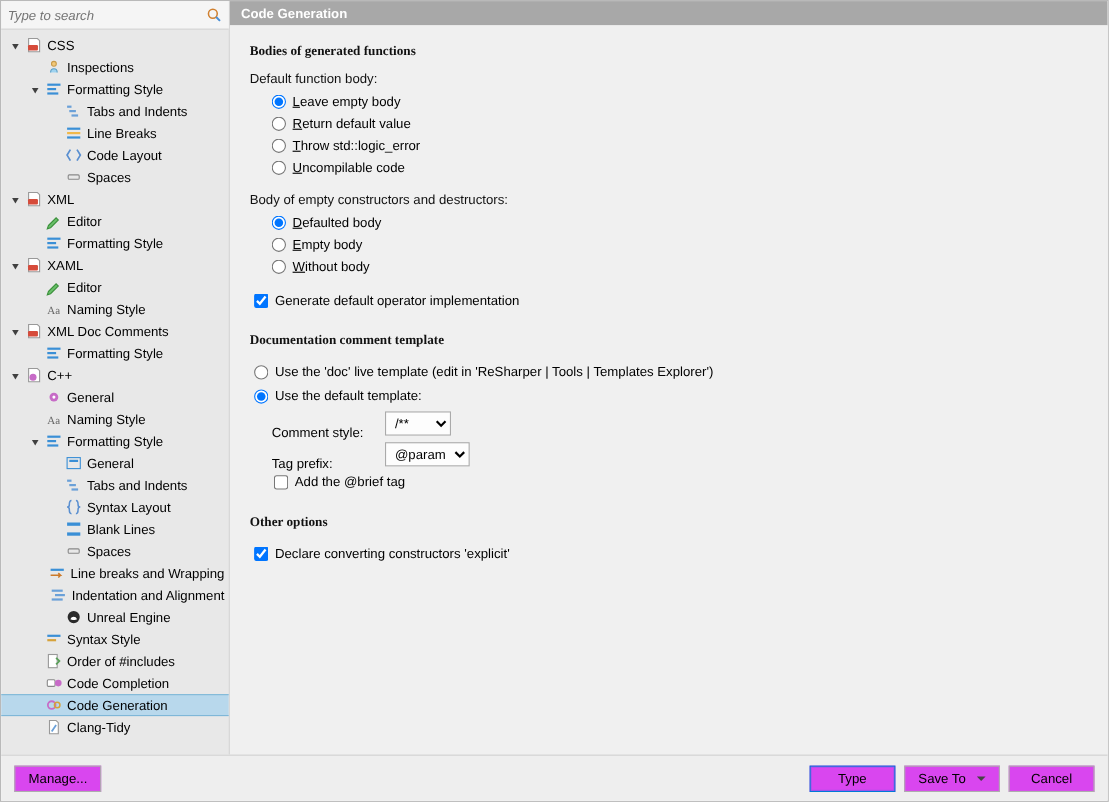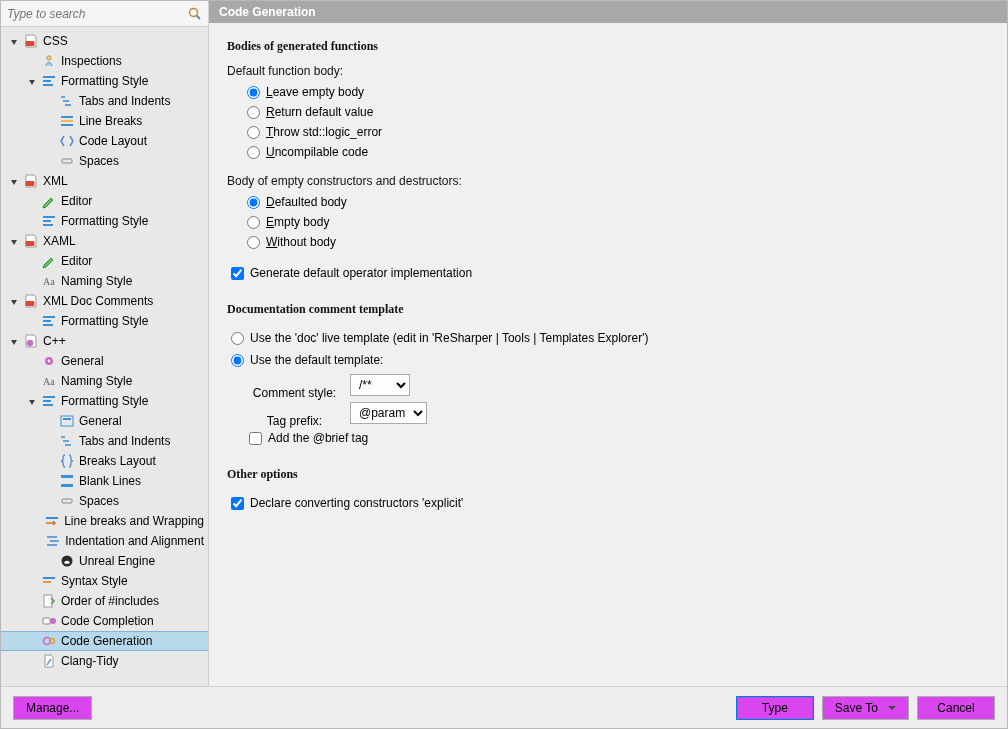--- a/index.html
+++ b/index.html
@@ -98,21 +98,21 @@
   }
   .section-head{font-weight:600;font-size:12px;margin:0 0 10px 0;color:#111;font-family:Liberation Serif, serif;}
   .plain-label{margin:2px 0 4px 0;color:#111;}
   .radio-row,.check-row{
     display:flex;align-items:center;height:20px;margin-left:20px;
   }
   .radio-row input,.check-row-in input{margin:0 6px 0 0;}
   .check-row{margin-left:4px;height:22px;}
   .check-row input{margin:0 6px 0 0;}
   .subrow{display:flex;align-items:center;height:28px;margin-left:20px;}
-  .subrow .k{width:95px;text-align:center;margin-right:8px;margin-top:16px;}
+  .subrow .k{width:95px;text-align:left;margin-right:8px;margin-top:16px;}
   select.combo{
     height:22px;border:1px solid #aaa;background:#fdfdfd;font:inherit;
     min-width:60px;padding:0 4px;
   }
   .spacer10{height:10px;}
   .spacer18{height:18px;}
   
   .footer{
     height:42px;flex:none;background:var(--bg);
     border-top:1px solid var(--border-light);
@@ -411,21 +411,21 @@
             <span class="lbl">Tabs and Indents</span>
           </div>
           <div class="node">
             <span class="pad" style="width:42px"></span>
             <span class="exp"></span>
             <span class="ico">
               <svg width="16" height="16" viewBox="0 0 16 16">
                 <path d="M6 2c-2 0-2 2-2 4s-2 2-2 2 2 0 2 2 0 4 2 4M10 2c2 0 2 2 2 4s2 2 2 2-2 0-2 2 0 4-2 4" fill="none" stroke="#5a8fd0" stroke-width="1.4"></path>
               </svg>
             </span>
-            <span class="lbl">Breaks Layout</span>
+            <span class="lbl">Syntax Layout</span>
           </div>
           <div class="node">
             <span class="pad" style="width:42px"></span>
             <span class="exp"></span>
             <span class="ico">
               <svg width="16" height="16" viewBox="0 0 16 16">
                 <rect x="2" y="2" width="12" height="3" fill="#3a8fd6"></rect>
                 <rect x="2" y="11" width="12" height="3" fill="#3a8fd6"></rect>
               </svg>
             </span>

